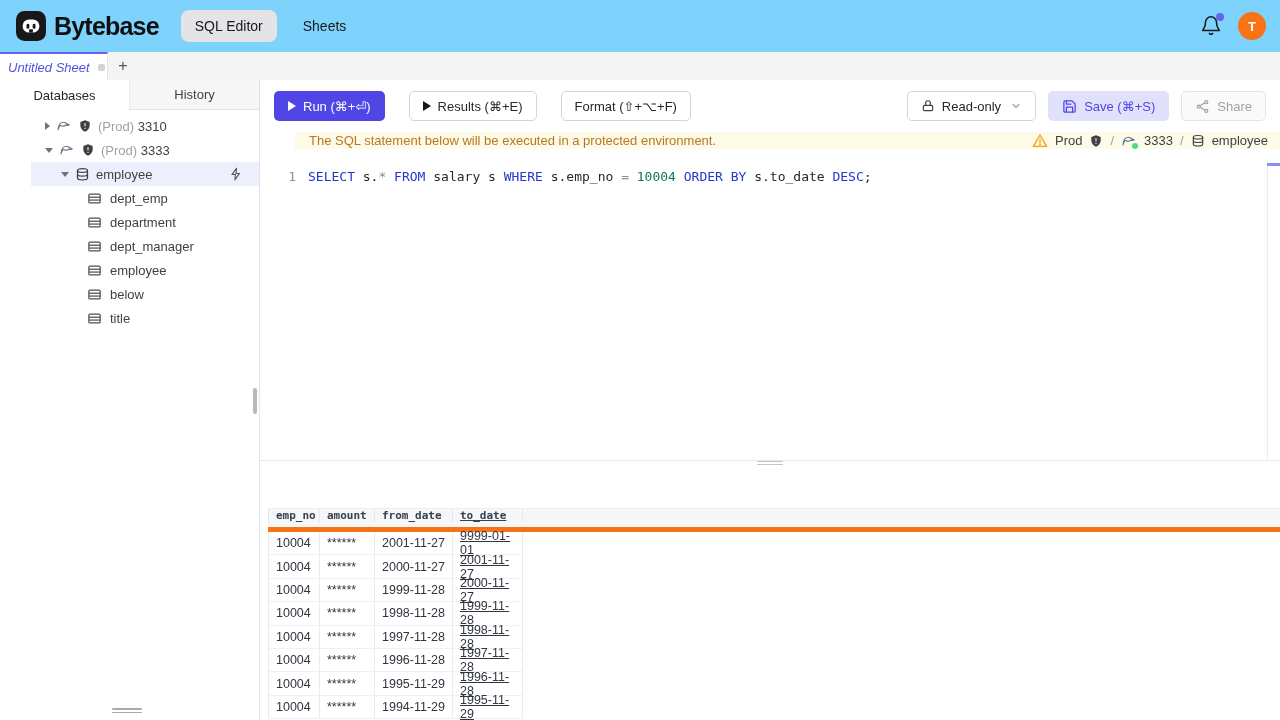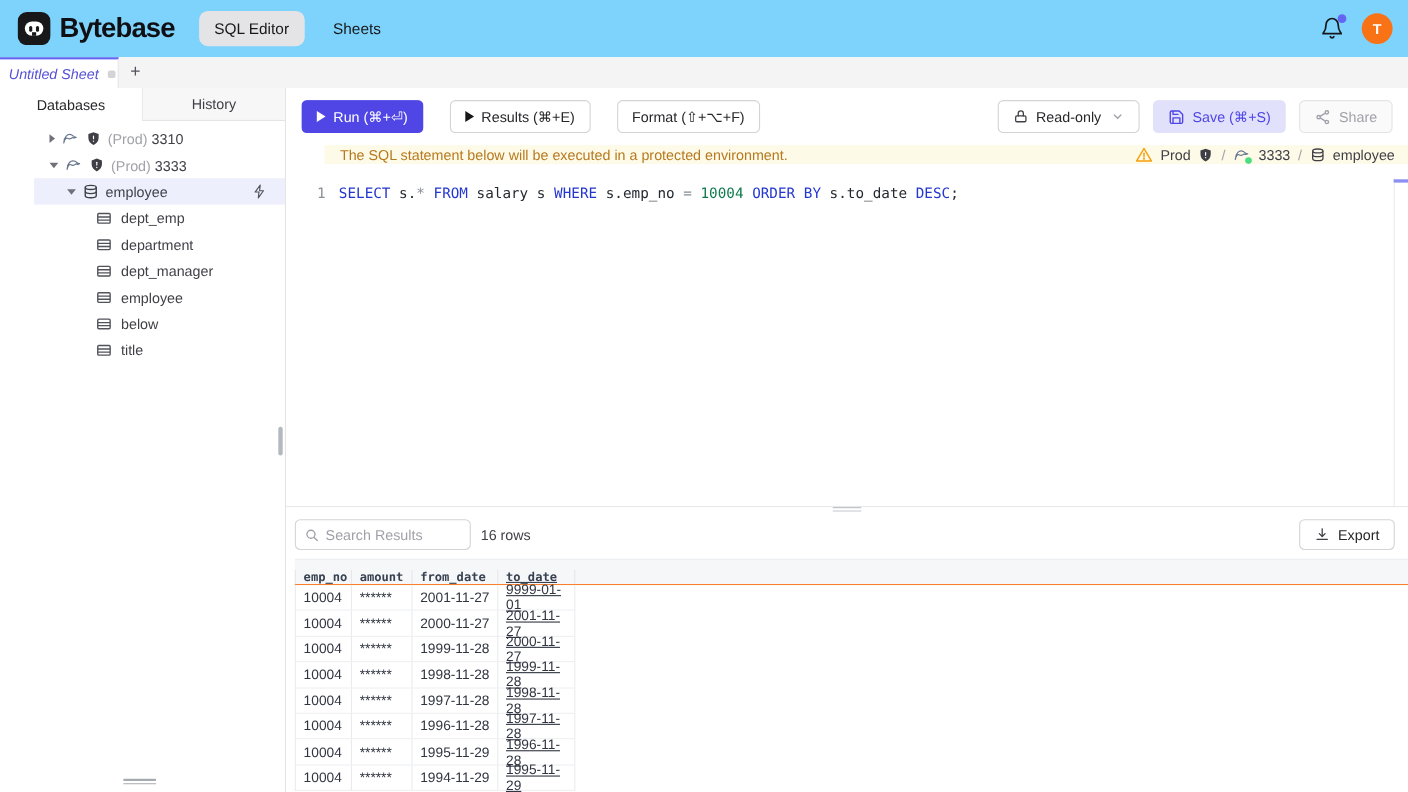--- a/index.html
+++ b/index.html
@@ -86,21 +86,21 @@
   .split-handle div { height:1.5px; background:#c2c6cc; margin:1.5px 0; border-radius:1px; }
 
   
   .results { position:absolute; top:386px; left:0; right:0; bottom:0; background:#fff; overflow:hidden; }
   .results-controls { position:absolute; top:6px; left:8px; right:12px; height:28px; display:flex; align-items:center; }
   .results-search { width:160px; height:28px; margin:0; }
   .row-count { font-size:13px; color:#3f3f46; margin-left:9px; }
   .export-btn { margin-left:auto; height:28px; }
 
   .results-table { position:absolute; top:42px; left:8px; right:0; bottom:0; font-size:12.5px; color:#303540; }
-  .rt-header { display:flex; height:24px; background:#f6f7f8; border-top:1px solid #eceef0; border-bottom:1px solid #f97316; align-items:flex-end; }
+  .rt-header { display:flex; height:24px; background:#f6f7f8; border-top:1px solid #eceef0; border-bottom:5px solid #f97316; align-items:flex-start; }
   .th { display:flex; align-items:center; padding-left:7px; font-family:"DejaVu Sans Mono",monospace; font-size:11px; font-weight:bold; color:#374151; border-right:1px solid #e5e7eb; }
   .th:first-child { border-left:1px solid #e5e7eb; }
   .th.filler, .td.filler { flex:1; border-right:none; border-bottom:none; padding:0; }
   .tr { display:flex; height:23.4px; background:#fff; }
   .td { display:flex; align-items:center; padding-left:7px; border-right:1px solid #e9ebee; border-bottom:1px solid #eef0f2; }
   .td:first-child { border-left:1px solid #e9ebee; }
   .th:nth-child(1), .td:nth-child(1) { width:52px; }
   .th:nth-child(2), .td:nth-child(2) { width:55px; }
   .th:nth-child(3), .td:nth-child(3) { width:78px; }
   .th:nth-child(4), .td:nth-child(4) { width:70px;text-decoration:underline; }
@@ -364,38 +364,20 @@
     </div>
 
     <div class="split-divider">
       <div class="split-handle">
           <div></div>
           <div></div>
         </div>
     </div>
 
     <div class="results">
-      <div class="results-controls">
-        <div class="search-box results-search">
-          <svg width="15" height="15" viewBox="0 0 16 16" fill="none" stroke="currentColor" stroke-width="1.5" stroke-linecap="round">
-            <circle cx="7" cy="7" r="4.5"></circle>
-              <line x1="10.6" y1="10.6" x2="14" y2="14"></line>
-          </svg>
-          <input type="text" placeholder="Search Results" style="">
-        </div>
-        <span class="row-count">16 rows</span>
-        <div class="btn outline export-btn">
-          <svg width="14" height="14" viewBox="0 0 24 24" fill="none" stroke="#3f3f46" stroke-width="2" stroke-linecap="round" stroke-linejoin="round">
-            <path d="M12 3v11"></path>
-              <path d="M7.5 10.5L12 15l4.5-4.5"></path>
-              <path d="M4 19.5h16"></path>
-          </svg>
-          <span>Export</span>
-        </div>
-      </div>
       <div class="results-table">
         <div class="rt-header">
             <div class="th">emp_no</div>
             <div class="th">amount</div>
             <div class="th">from_date</div>
             <div class="th">to_date</div>
             <div class="th filler"></div>
           </div>
         <div>
             <div class="tr">

